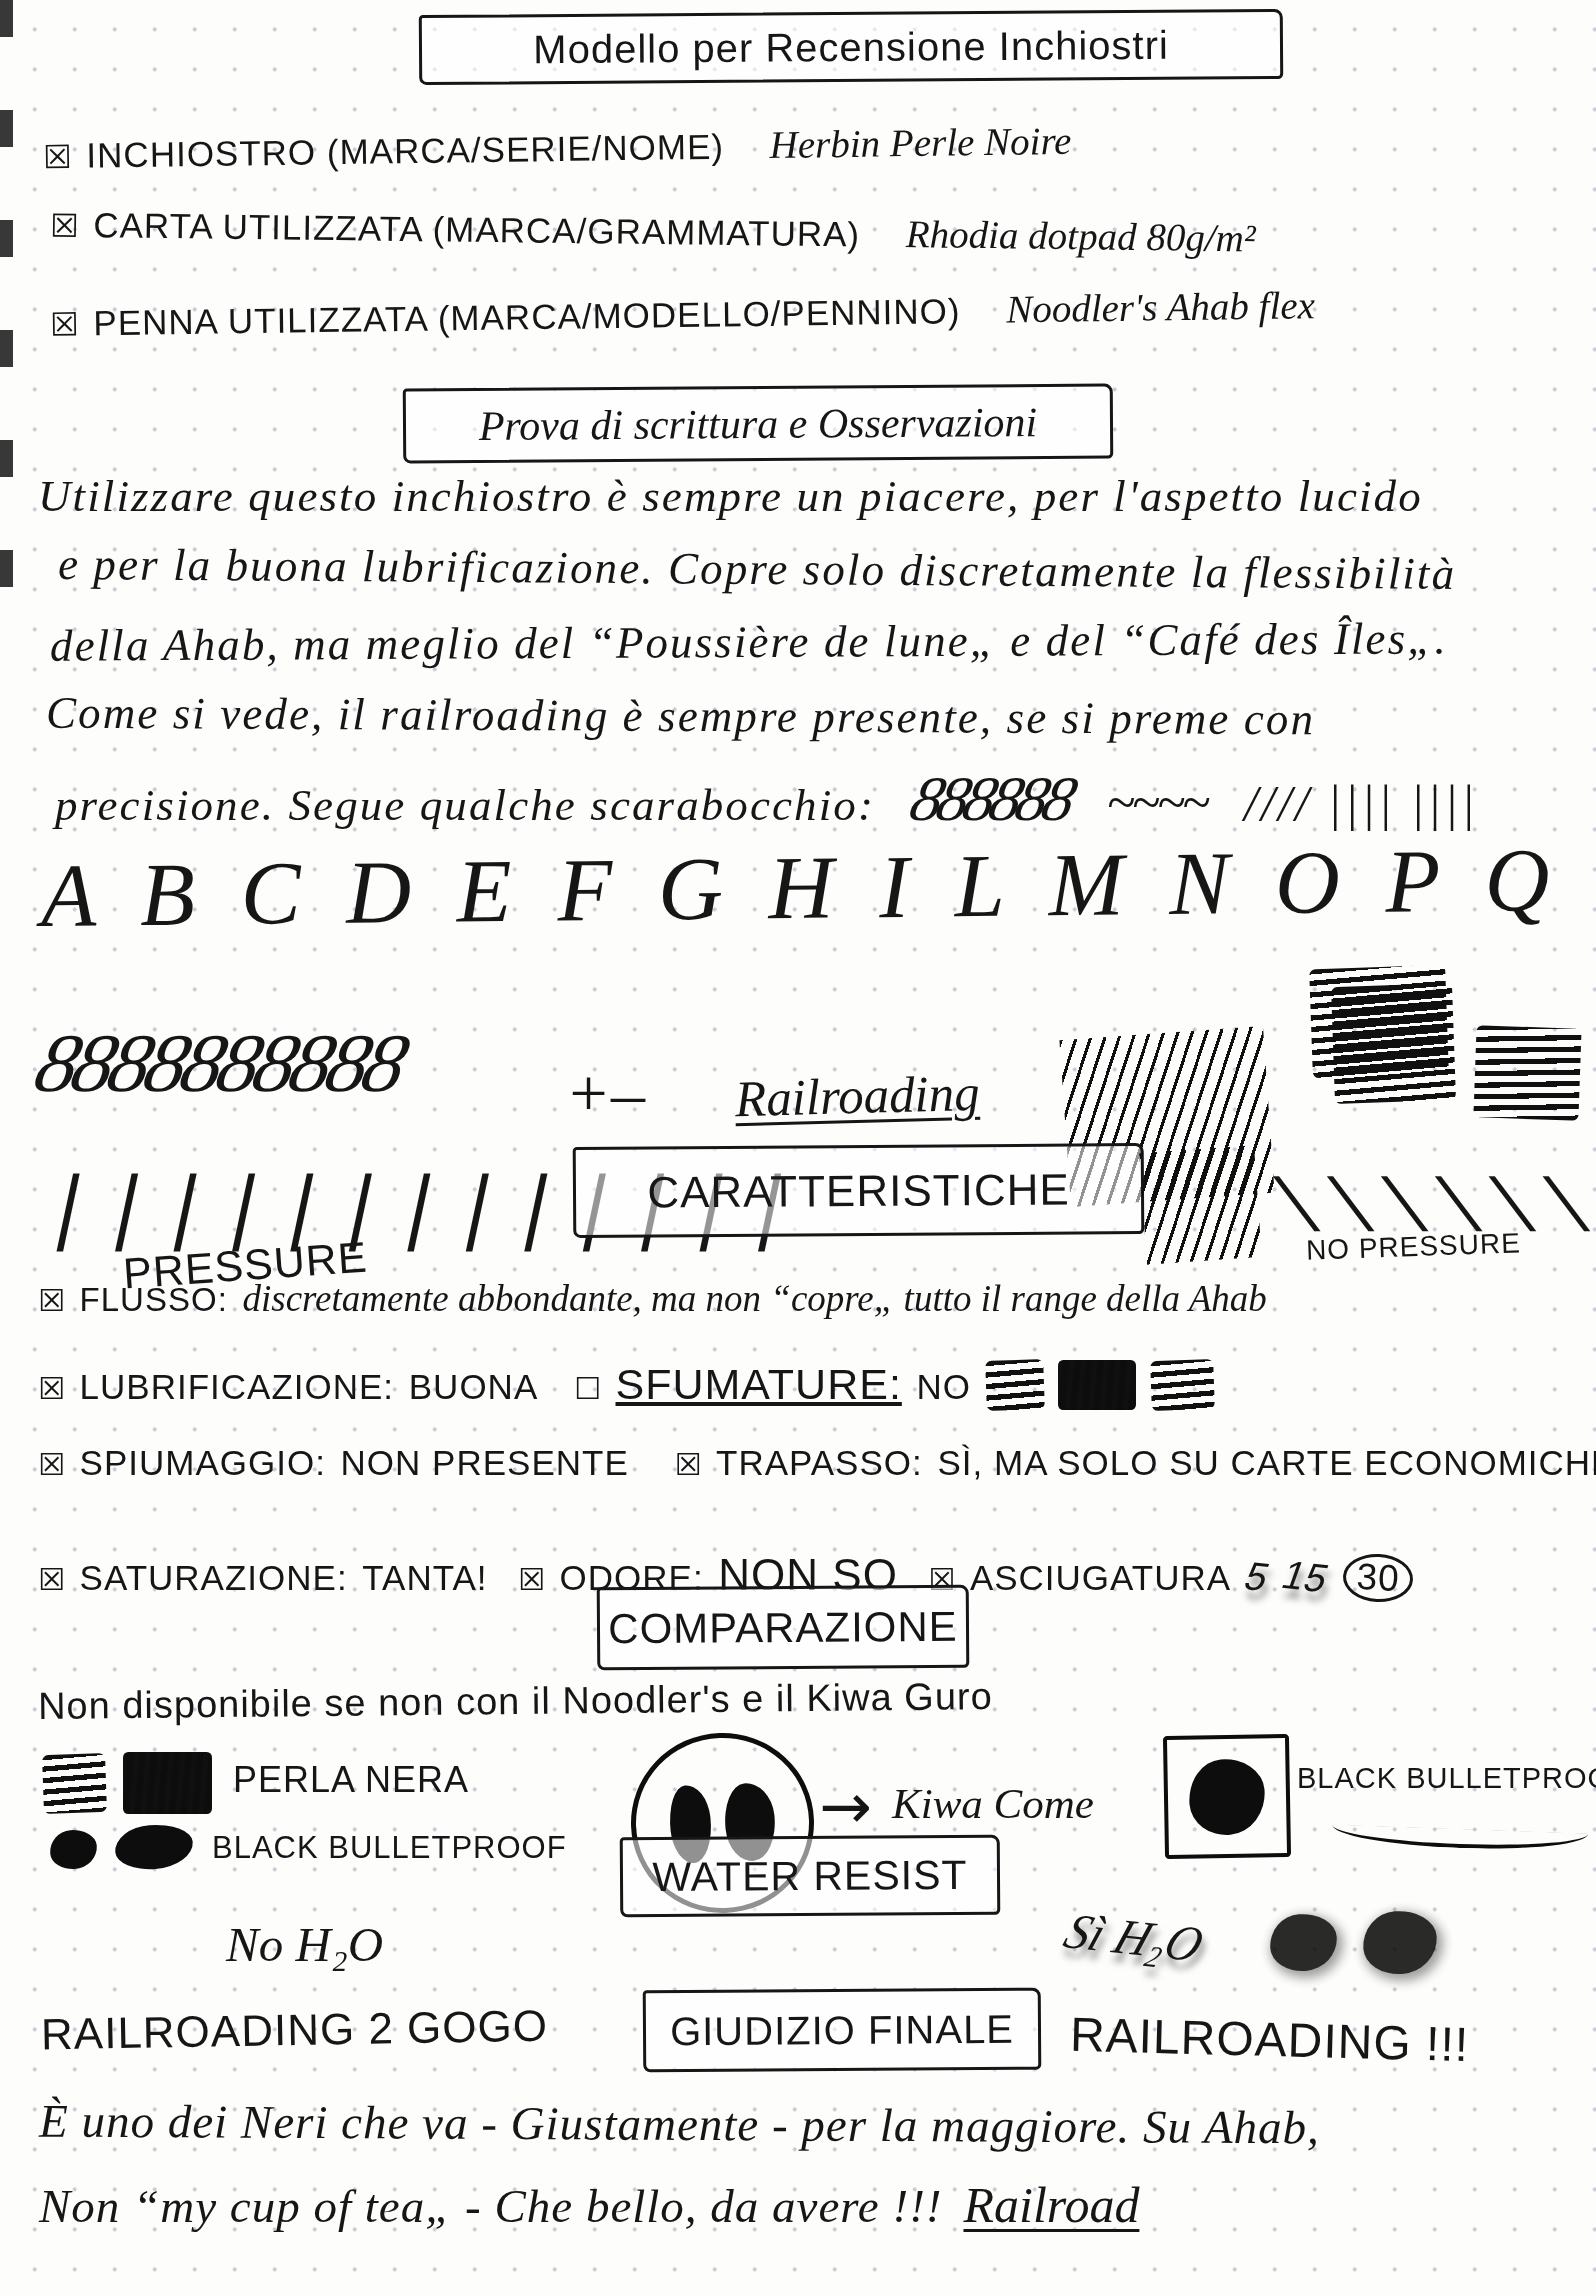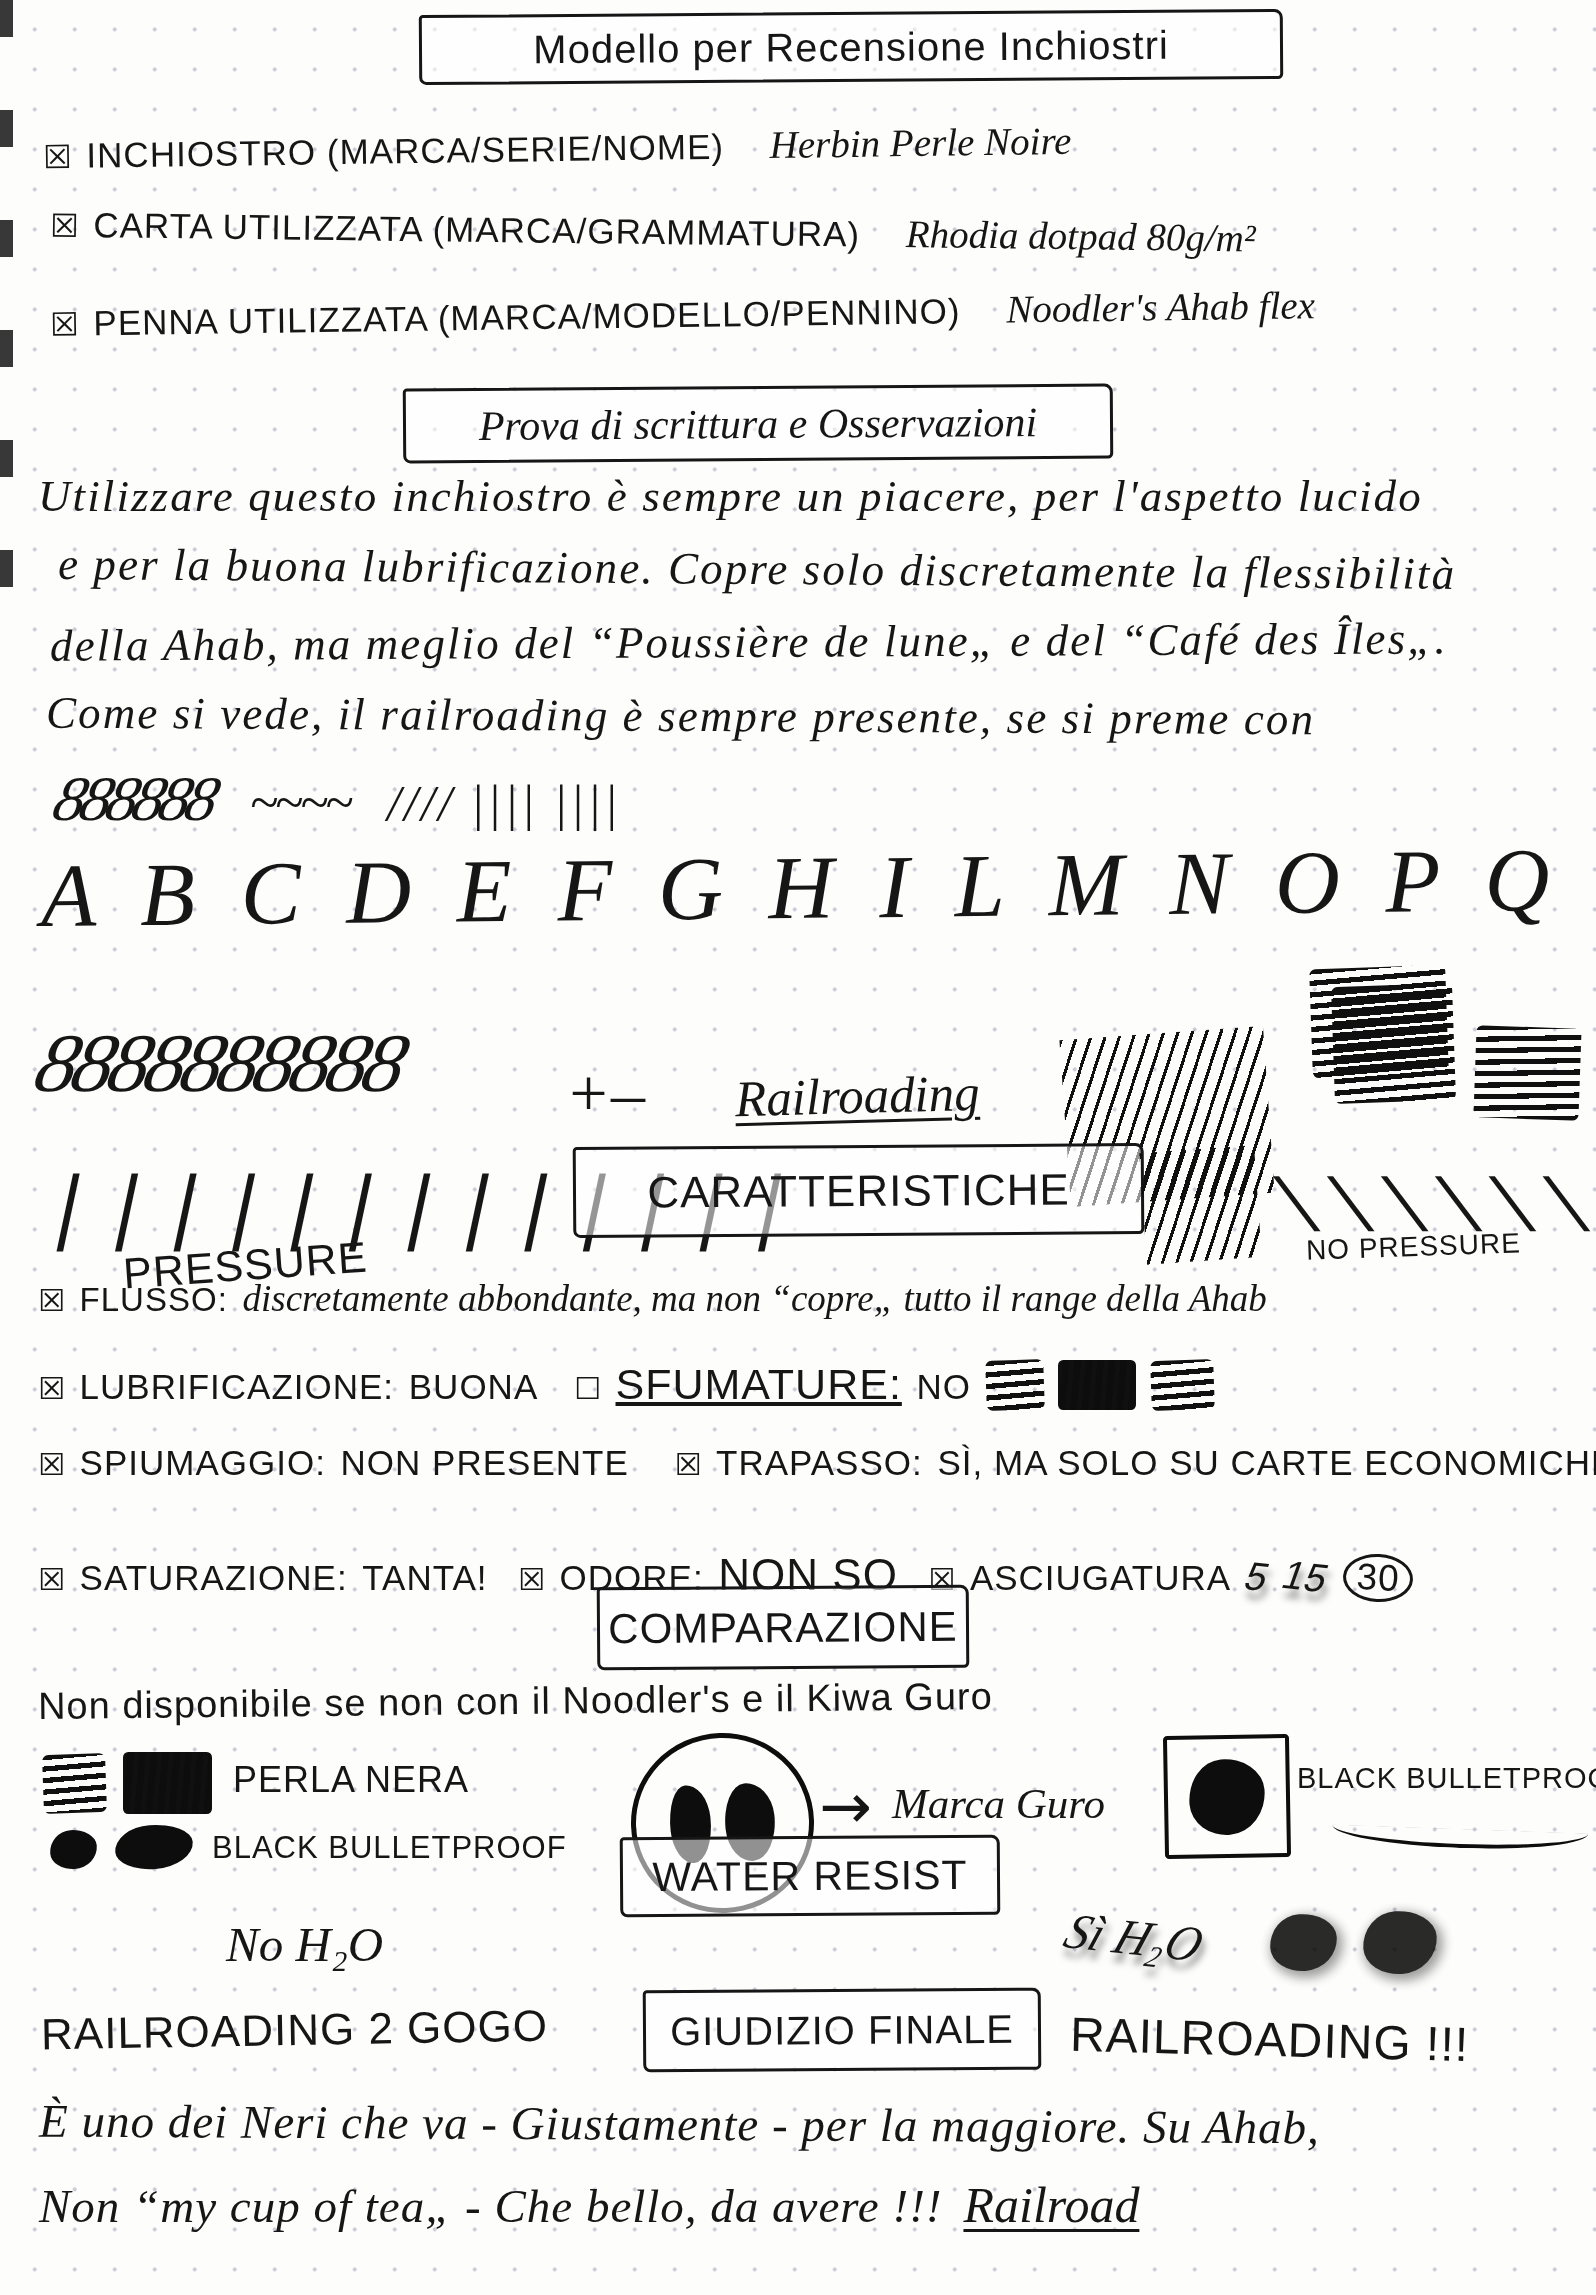--- a/index.html
+++ b/index.html
@@ -66,20 +66,21 @@
 
   <div class="abs box" style="left:403px;top:386px;width:704px;height:69px;">
     <span class="hw" style="font-size:42px;">Prova di scrittura e Osservazioni</span>
   </div>
 
   <div class="abs hw" style="left:38px;top:470px;font-size:45px;letter-spacing:2.1px;white-space:nowrap;">Utilizzare questo inchiostro è sempre un piacere, per l'aspetto lucido</div>
   <div class="abs hw" style="left:58px;top:543px;font-size:45px;letter-spacing:2.1px;white-space:nowrap;transform:rotate(0.4deg);">e per la buona lubrificazione. Copre solo discretamente la flessibilità</div>
   <div class="abs hw" style="left:50px;top:616px;font-size:45px;letter-spacing:2.1px;white-space:nowrap;transform:rotate(-0.3deg);">della Ahab, ma meglio del “Poussière de lune„ e del “Café des Îles„.</div>
   <div class="abs hw" style="left:46px;top:690px;font-size:45px;letter-spacing:2.1px;white-space:nowrap;transform:rotate(0.3deg);">Come si vede, il railroading è sempre presente, se si preme con</div>
   <div class="abs row" style="left:55px;top:763px;gap:37px;">
+    <span class="hw" style="font-size:45px;letter-spacing:2.1px;">precisione. Segue qualche scarabocchio:</span>
     <span class="loops" style="font-size:63px;">888888</span>
     <span class="hw" style="font-size:52px;letter-spacing:-3.1px;">~~~~</span>
     <span class="hw" style="font-size:50px;letter-spacing:3.1px;">//// |||| ||||</span>
   </div>
 
   <div class="abs hw" style="left:41px;top:836px;font-size:90px;word-spacing:14.7px;letter-spacing:4.2px;white-space:nowrap;transform:rotate(-0.6deg);">A B C D E F G H I L M N O P Q</div>
 
   <div class="abs row" style="left:123px;top:951px;gap:58px;">
   </div>
   <div class="abs dense" style="left:1311px;top:967px;width:136px;height:109px;"></div>
@@ -152,21 +153,21 @@
   <span class="abs caps" style="left:233px;top:1759px;font-size:36px;text-transform:uppercase;">Perla Nera</span>
   <div class="abs blob" style="left:50px;top:1830px;width:47px;height:39px;"></div>
   <div class="abs blob" style="left:115px;top:1825px;width:78px;height:44px;"></div>
   <span class="abs caps" style="left:212px;top:1830px;font-size:31px;text-transform:uppercase;">Black Bulletproof</span>
 
   <div class="abs oval" style="left:631px;top:1733px;width:173px;height:170px;">
     <span class="blob" style="display:inline-block;width:41px;height:78px;"></span>
     <span class="blob" style="display:inline-block;width:50px;height:78px;"></span>
   </div>
   <span class="abs cb" style="left:819px;top:1770px;font-size:63px;">→</span>
-  <span class="abs hw" style="left:892px;top:1779px;font-size:43px;">Marca Guro</span>
+  <span class="abs hw" style="left:892px;top:1779px;font-size:43px;">Kiwa Come</span>
 
   <div class="abs sqbox" style="left:1164px;top:1735px;width:118px;height:115px;">
     <span class="blob" style="display:inline-block;width:76px;height:76px;"></span>
   </div>
   <span class="abs caps" style="left:1297px;top:1762px;font-size:29px;text-transform:uppercase;white-space:nowrap;">Black Bulletproof</span>
   <div class="abs curve" style="left:1332px;top:1829px;width:256px;height:14.7px;"></div>
 
   <div class="abs box" style="left:620px;top:1836px;width:374px;height:74px;">
     <span class="caps" style="font-size:41px;text-transform:uppercase;">Water Resist</span>
   </div>

